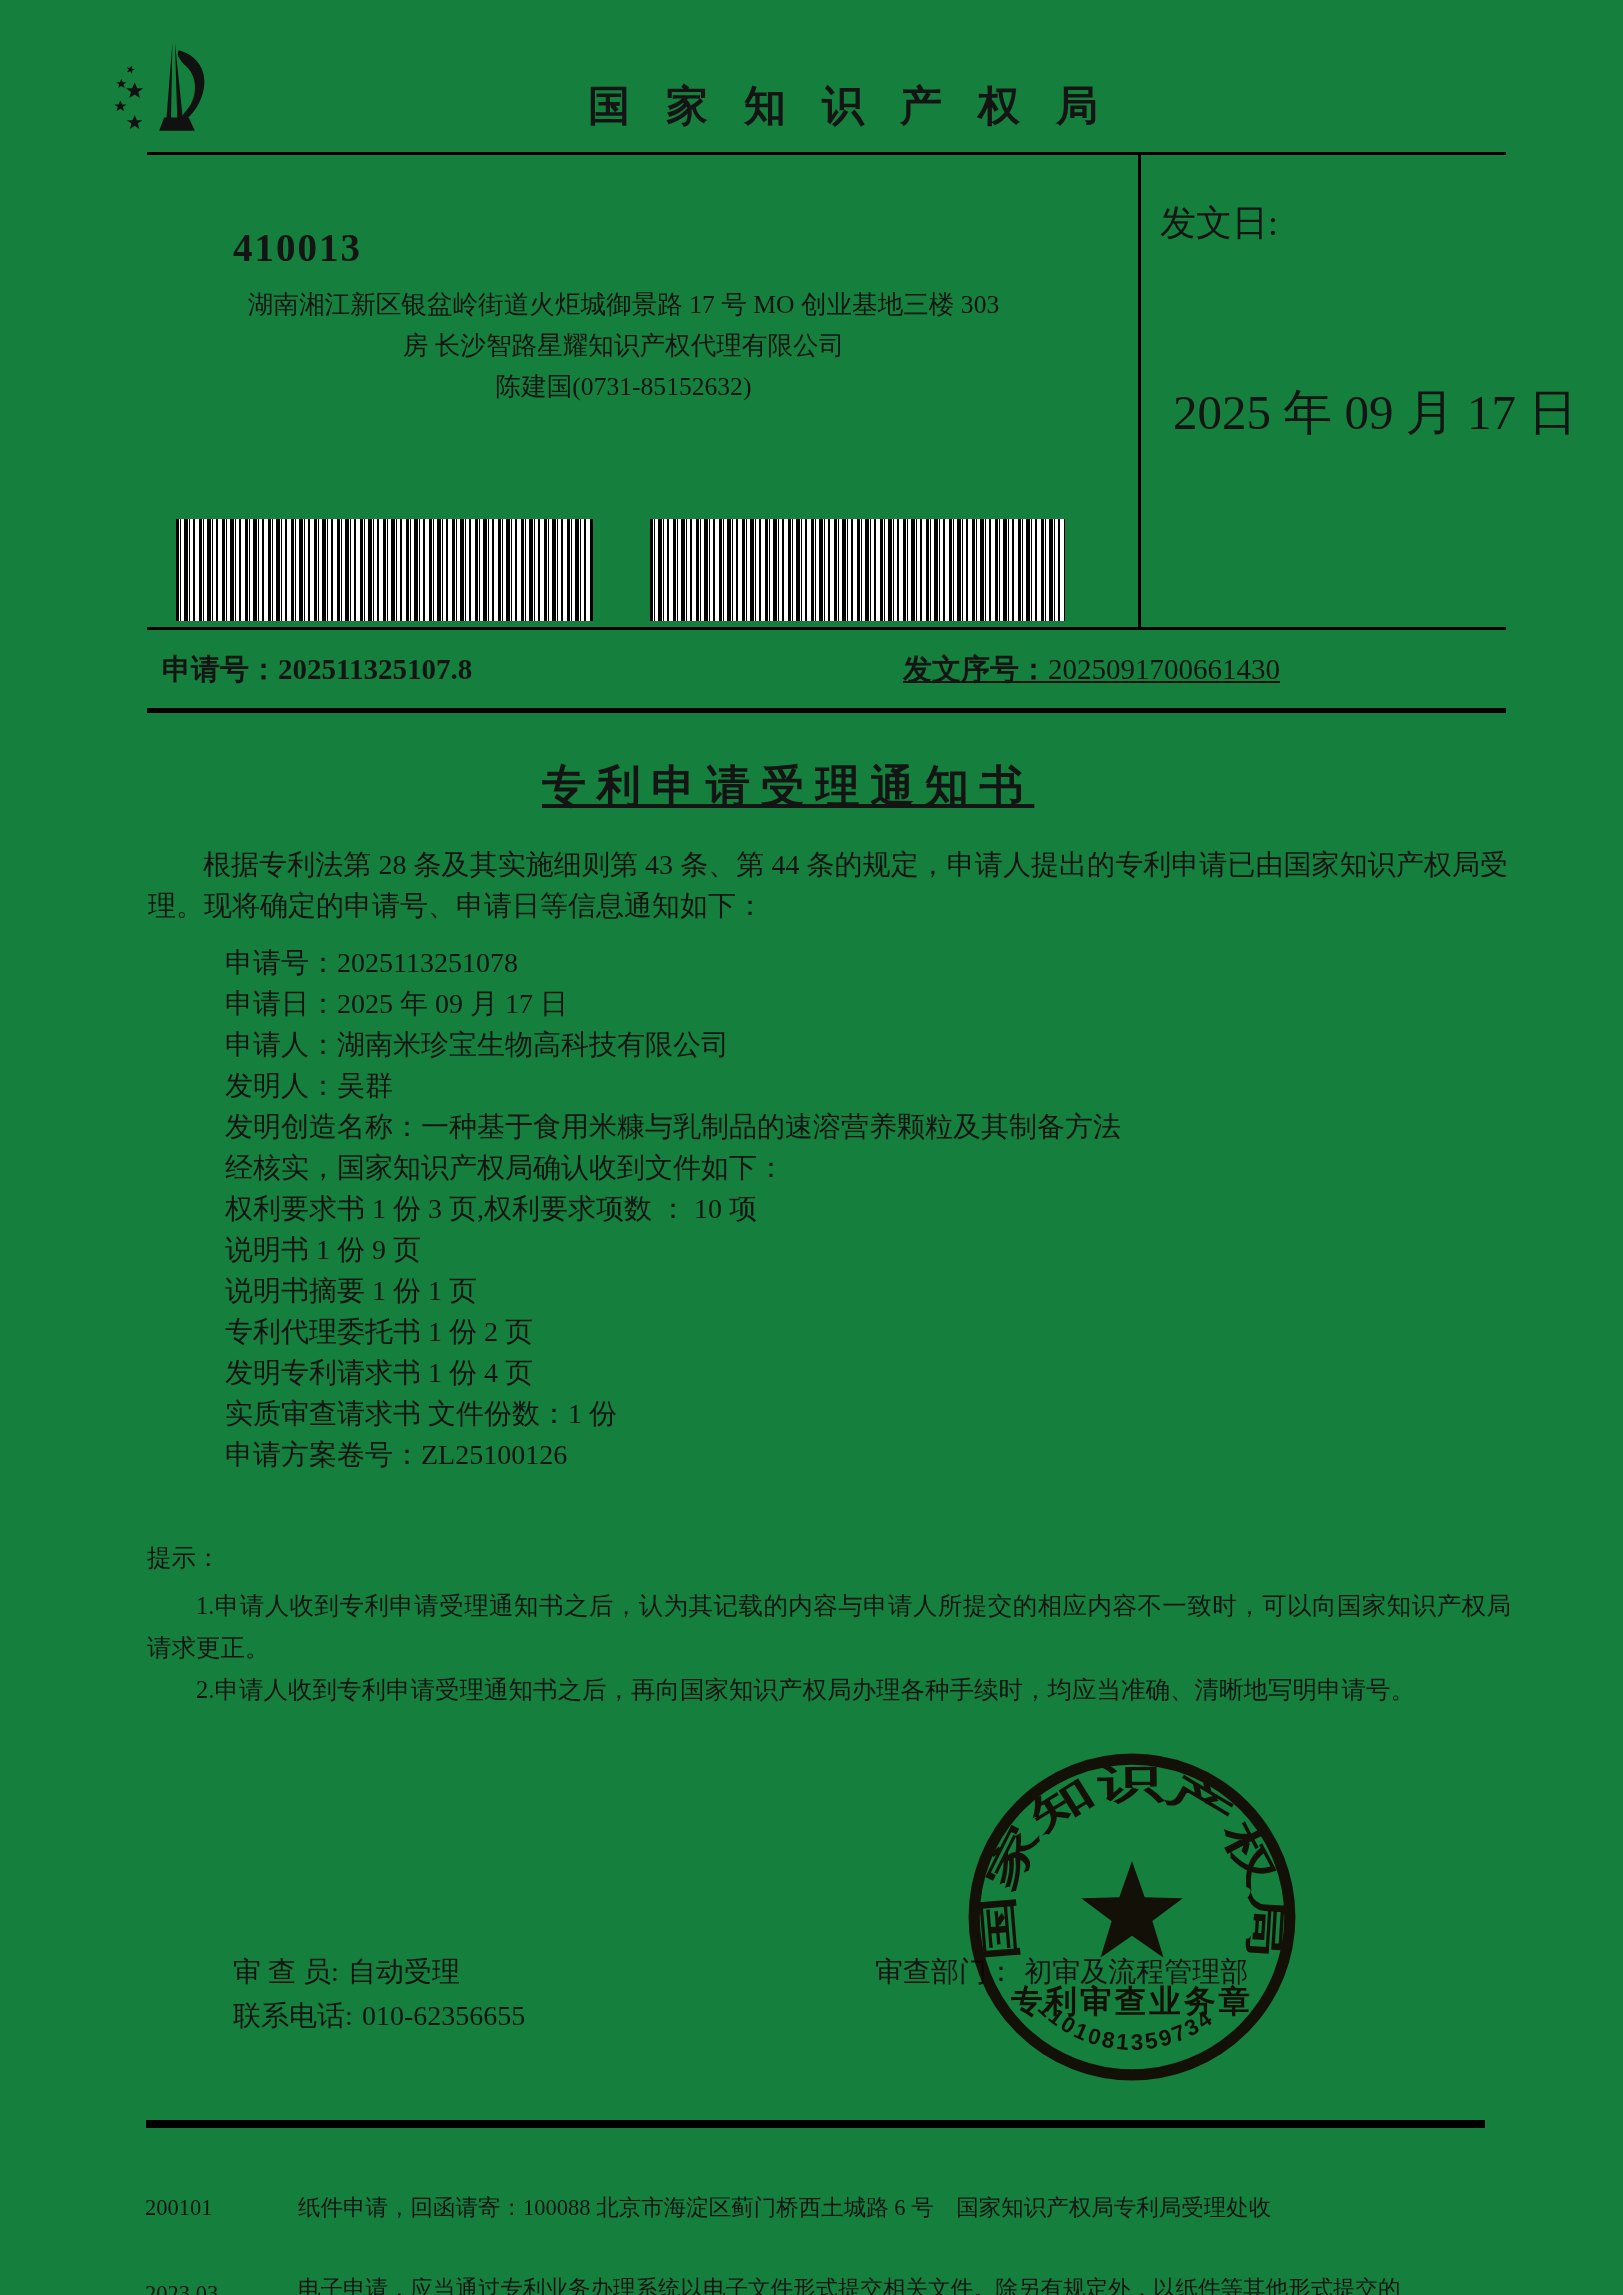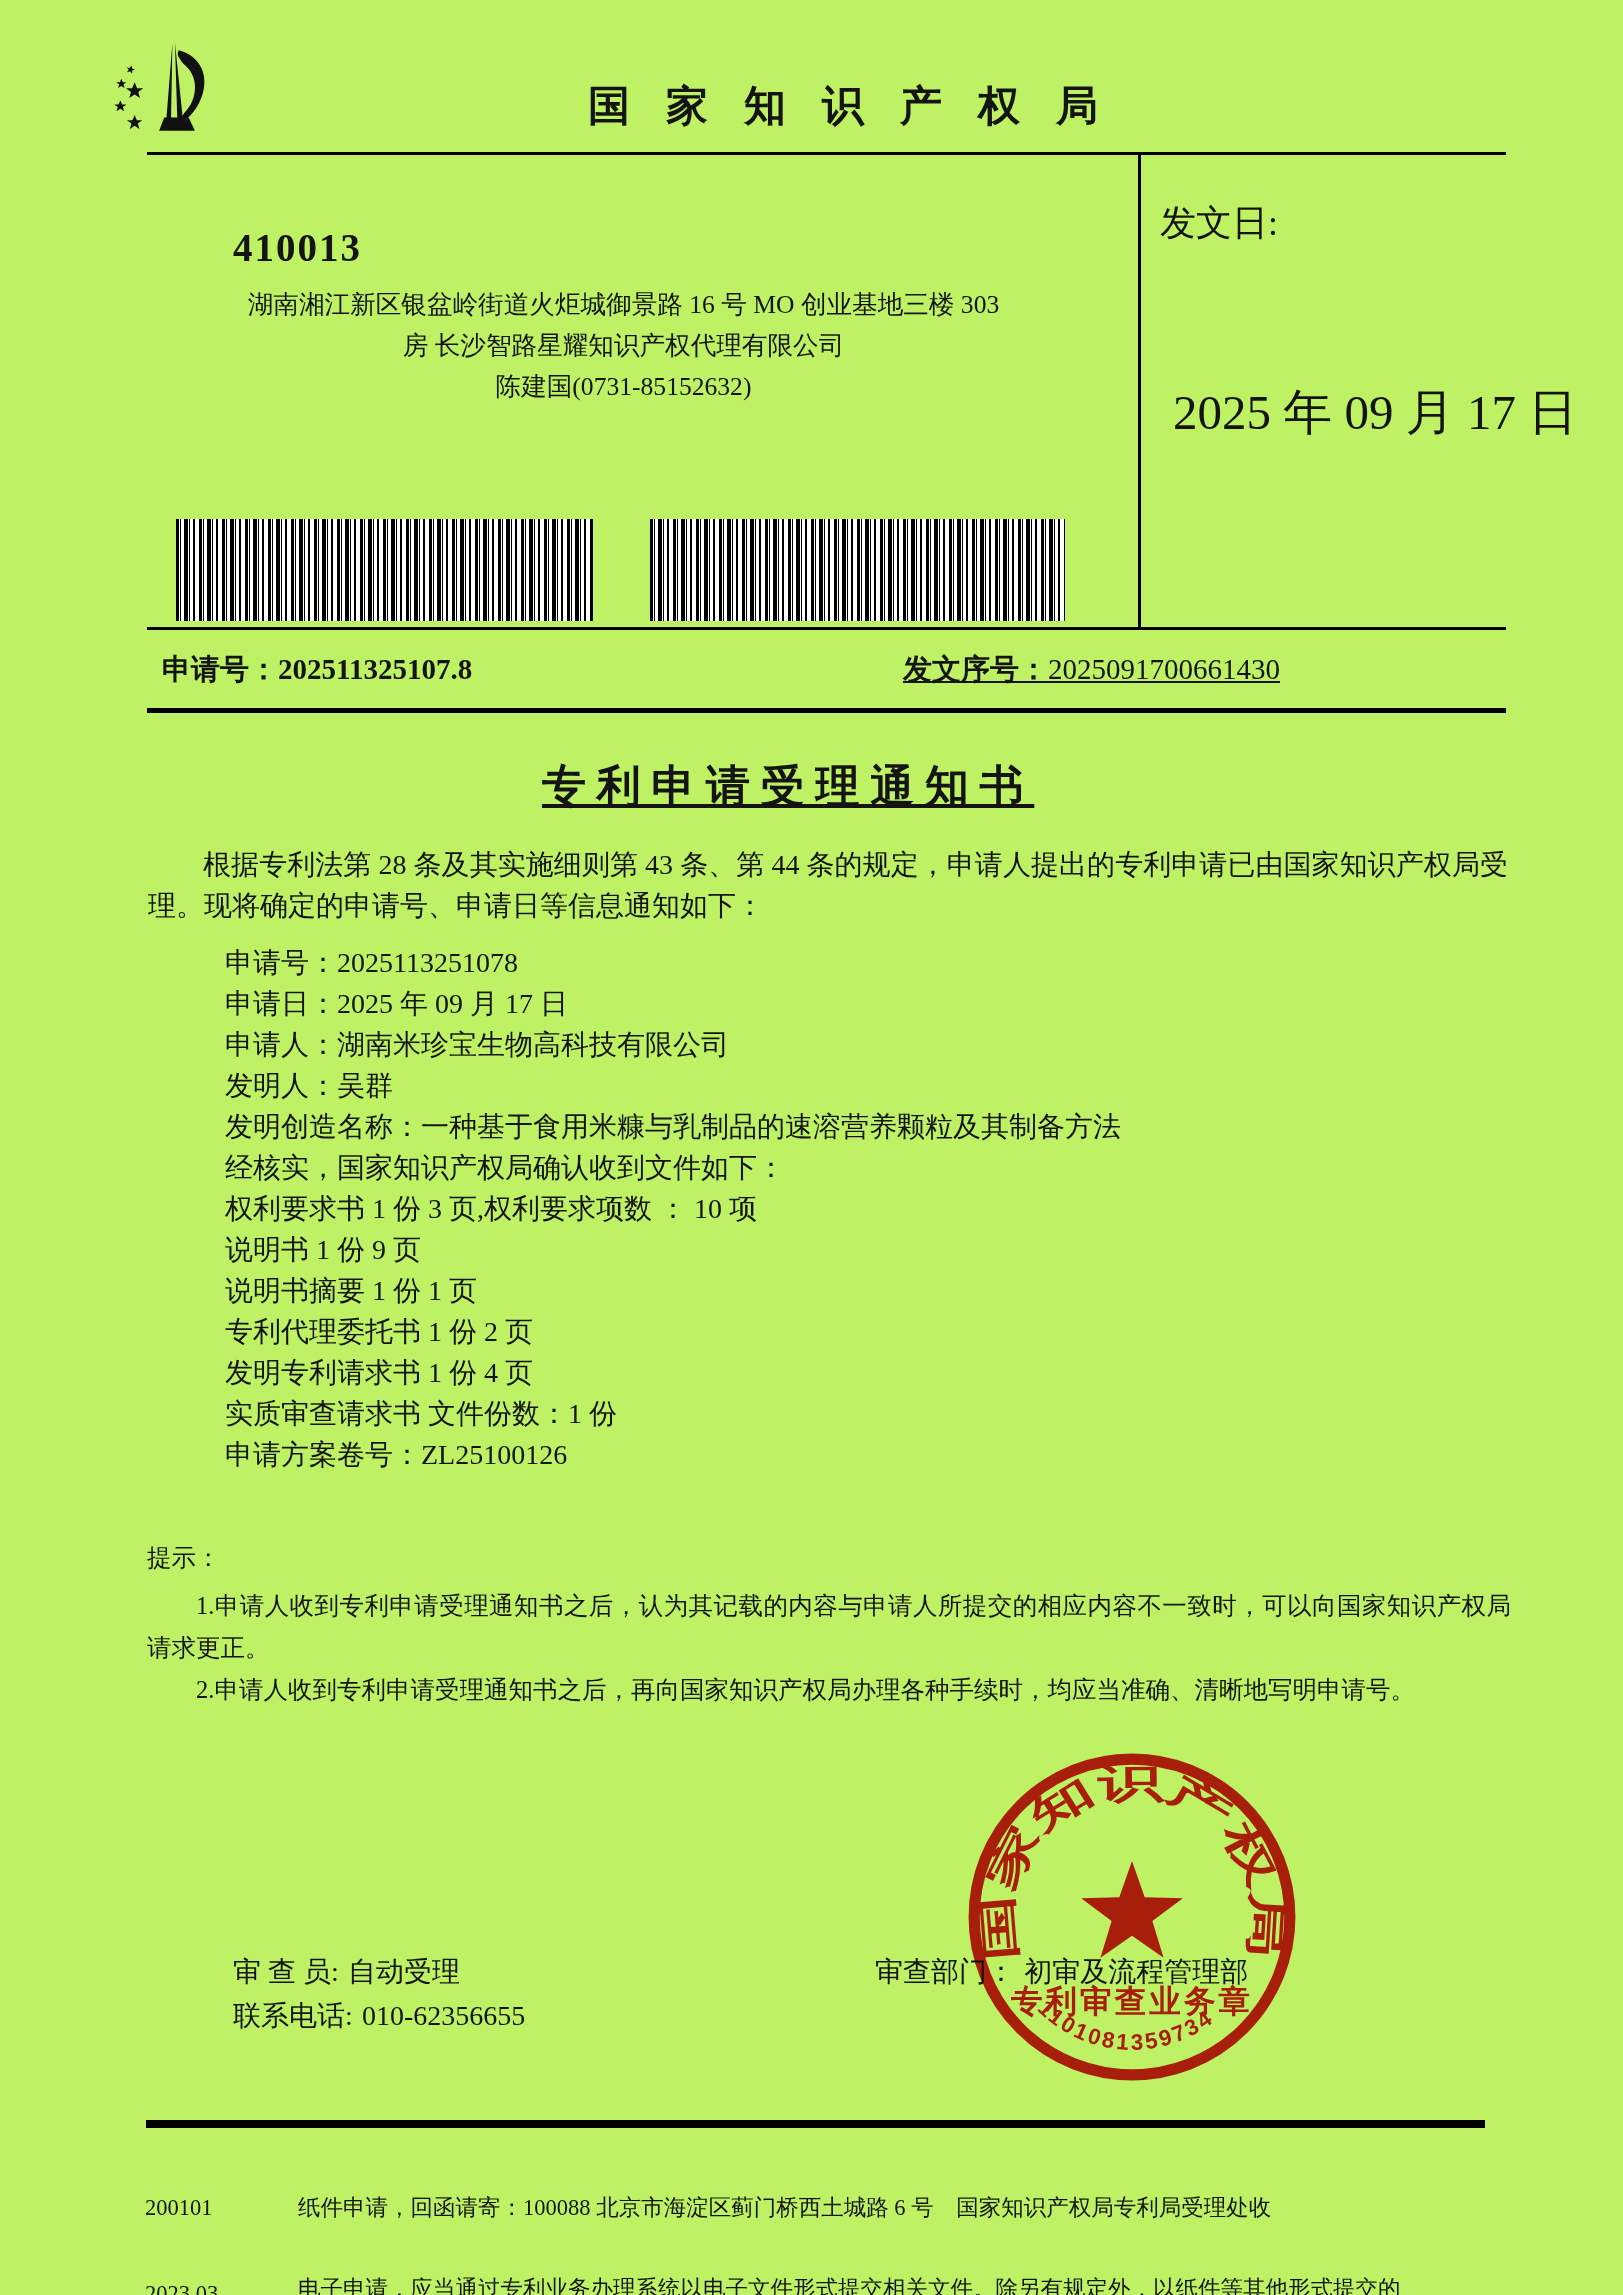--- a/index.html
+++ b/index.html
@@ -1,19 +1,19 @@
 <!DOCTYPE html>
 <html style="font-size:8.2px"><head>
 <meta charset="utf-8">
 <style>
   html,body{margin:0;padding:0;background:#ffffff;}
   body{width:1623px;height:2295px;position:relative;overflow:hidden;
        font-family:"Liberation Serif","DejaVu Serif",serif;color:#141414;}
   .abs{position:absolute;}
-  .page{position:absolute;inset:0;background:#bef264;}
+  .page{position:absolute;inset:0;background:#15803d;}
   .rule{position:absolute;background:#000;}
   
   .agency{left:588px;top:78px;font-size:42px;font-weight:bold;letter-spacing:36px;white-space:pre;}
   .logo{left:113px;top:41px;width:128px;height:97px;}
   
   .postcode{left:233px;top:225px;font-size:39px;font-weight:bold;letter-spacing:2px;}
   .addr{left:194px;top:284px;width:859px;text-align:center;font-size:25.6px;line-height:41px;}
   
   .vline{left:1138px;top:155px;width:2.6px;height:473px;background:#000;}
   .dispatch-label{left:1160px;top:199px;font-size:36px;}
@@ -71,21 +71,21 @@
     <polygon fill="#111" points="116,4 103,168 113,168"></polygon>
     <polygon fill="#111" points="121,4 126,168 138,168"></polygon>
     <polygon fill="#111" points="100,150 148,150 160,176 90,176"></polygon>
     <path fill="#111" d="M128,18 C175,30 192,75 168,122 C154,149 136,160 124,163 L140,140 C165,115 170,70 138,45 C133,40 128,32 126,26 Z"></path>
   </svg>
   <div class="abs agency">国家知识产权局</div>
   <div class="rule" style="left:147px;top:152px;width:1359px;height:3.1px;"></div>
 
   <div class="abs postcode">410013</div>
   <div class="abs addr">
-    <div>湖南湘江新区银盆岭街道火炬城御景路 16 号 MO 创业基地三楼 303</div>
+    <div>湖南湘江新区银盆岭街道火炬城御景路 17 号 MO 创业基地三楼 303</div>
     <div>房 长沙智路星耀知识产权代理有限公司</div>
     <div>陈建国(0731-85152632)</div>
   </div>
 
   <div class="vline abs"></div>
   <div class="abs dispatch-label">发文日:</div>
   <div class="abs dispatch-date">2025 年 09 月 17 日</div>
 
   <div class="abs barcode bc-left"></div>
   <div class="abs barcode bc-right"></div>

